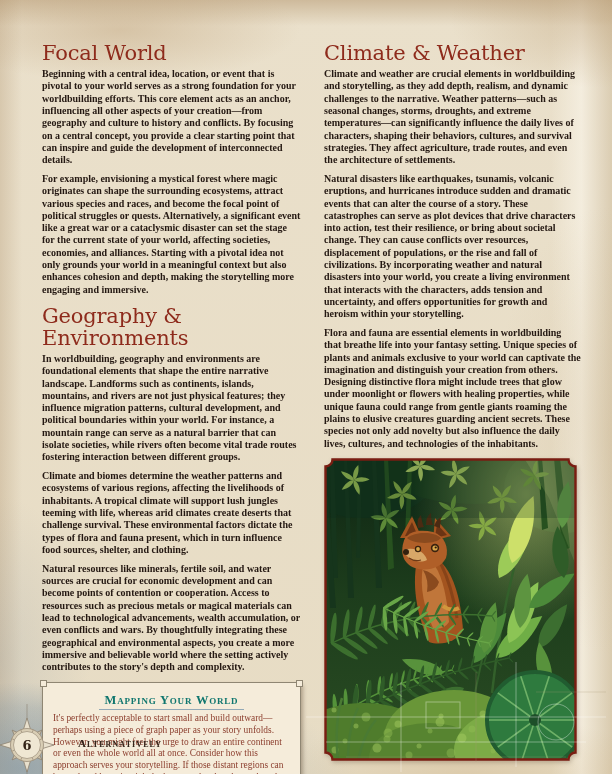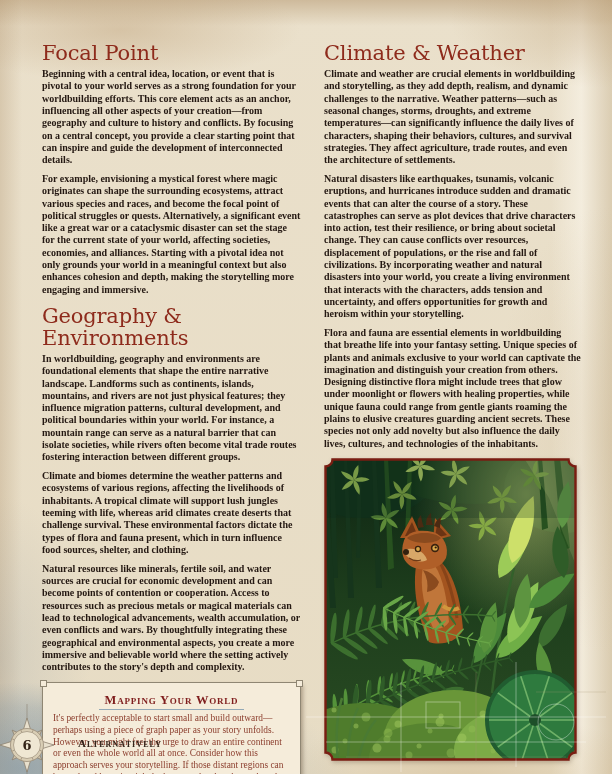--- a/index.html
+++ b/index.html
@@ -37,42 +37,42 @@
   }
   .callout .sq{position:absolute;width:5px;height:5px;background:#f5ecda;border:1px solid #8f8673;}
   .sq.tl{left:-3px;top:-3px;} .sq.tr{right:-3px;top:-3px;}
   .sq.bl{left:-3px;bottom:-3px;} .sq.br{right:-3px;bottom:-3px;}
   .callout-title{
     text-align:center;margin:0 0 3px 0;
   }
   .callout-title span{
     display:inline-block;font-family:"Liberation Serif",serif;
     font-variant:small-caps;font-weight:bold;letter-spacing:.8px;
-    font-size:12.5px;color:#7f1d1d;border-bottom:1px solid #93a9b6;padding:0 6px 1px 6px;
+    font-size:12.5px;color:#0f766e;border-bottom:1px solid #93a9b6;padding:0 6px 1px 6px;
   }
   .callout-body{font-size:9.4px;line-height:1.24;color:#8d4030;text-align:left;margin:0;}
   
   .illo{position:relative;width:253px;height:303px;margin-top:8px;filter:drop-shadow(1px 2px 2px rgba(60,40,20,.25));}
   .illo svg{display:block;}
   
   .compass{position:absolute;left:0px;top:704px;width:56px;height:70px;}
   .footer-label{
     position:absolute;left:78px;top:737px;
     font-variant:small-caps;font-weight:bold;font-size:11px;
     letter-spacing:1.1px;color:#33241a;
   }
   .mapsketch{position:absolute;right:6px;bottom:2px;opacity:.8;}
 </style>
 </head>
 <body>
 
 <div class="page">
 
   <div class="col col-left">
-    <h2 class="sec first">Focal Point</h2>
+    <h2 class="sec first">Focal World</h2>
     <p class="body">Beginning with a central idea, location, or event that is pivotal to your world serves as a strong foundation for your worldbuilding efforts. This core element acts as an anchor, influencing all other aspects of your creation—from geography and culture to history and conflicts. By focusing on a central concept, you provide a clear starting point that can inspire and guide the development of interconnected details.</p>
     <p class="body">For example, envisioning a mystical forest where magic originates can shape the surrounding ecosystems, attract various species and races, and become the focal point of political struggles or quests. Alternatively, a significant event like a great war or a cataclysmic disaster can set the stage for the current state of your world, affecting societies, economies, and alliances. Starting with a pivotal idea not only grounds your world in a meaningful context but also enhances cohesion and depth, making the storytelling more engaging and immersive.</p>
 
     <h2 class="sec">Geography &amp; Environments</h2>
     <p class="body">In worldbuilding, geography and environments are foundational elements that shape the entire narrative landscape. Landforms such as continents, islands, mountains, and rivers are not just physical features; they influence migration patterns, cultural development, and political boundaries within your world. For instance, a mountain range can serve as a natural barrier that can isolate societies, while rivers often become vital trade routes fostering interaction between different groups.</p>
     <p class="body">Climate and biomes determine the weather patterns and ecosystems of various regions, affecting the livelihoods of inhabitants. A tropical climate will support lush jungles teeming with life, whereas arid climates create deserts that challenge survival. These environmental factors dictate the types of flora and fauna present, which in turn influence food sources, shelter, and clothing.</p>
     <p class="body">Natural resources like minerals, fertile soil, and water sources are crucial for economic development and can become points of contention or cooperation. Access to resources such as precious metals or magical materials can lead to technological advancements, wealth accumulation, or even conflicts and wars. By thoughtfully integrating these geographical and environmental aspects, you create a more immersive and believable world where the setting actively contributes to the story's depth and complexity.</p>
 
     <div class="callout">
       <span class="sq tl"></span>

